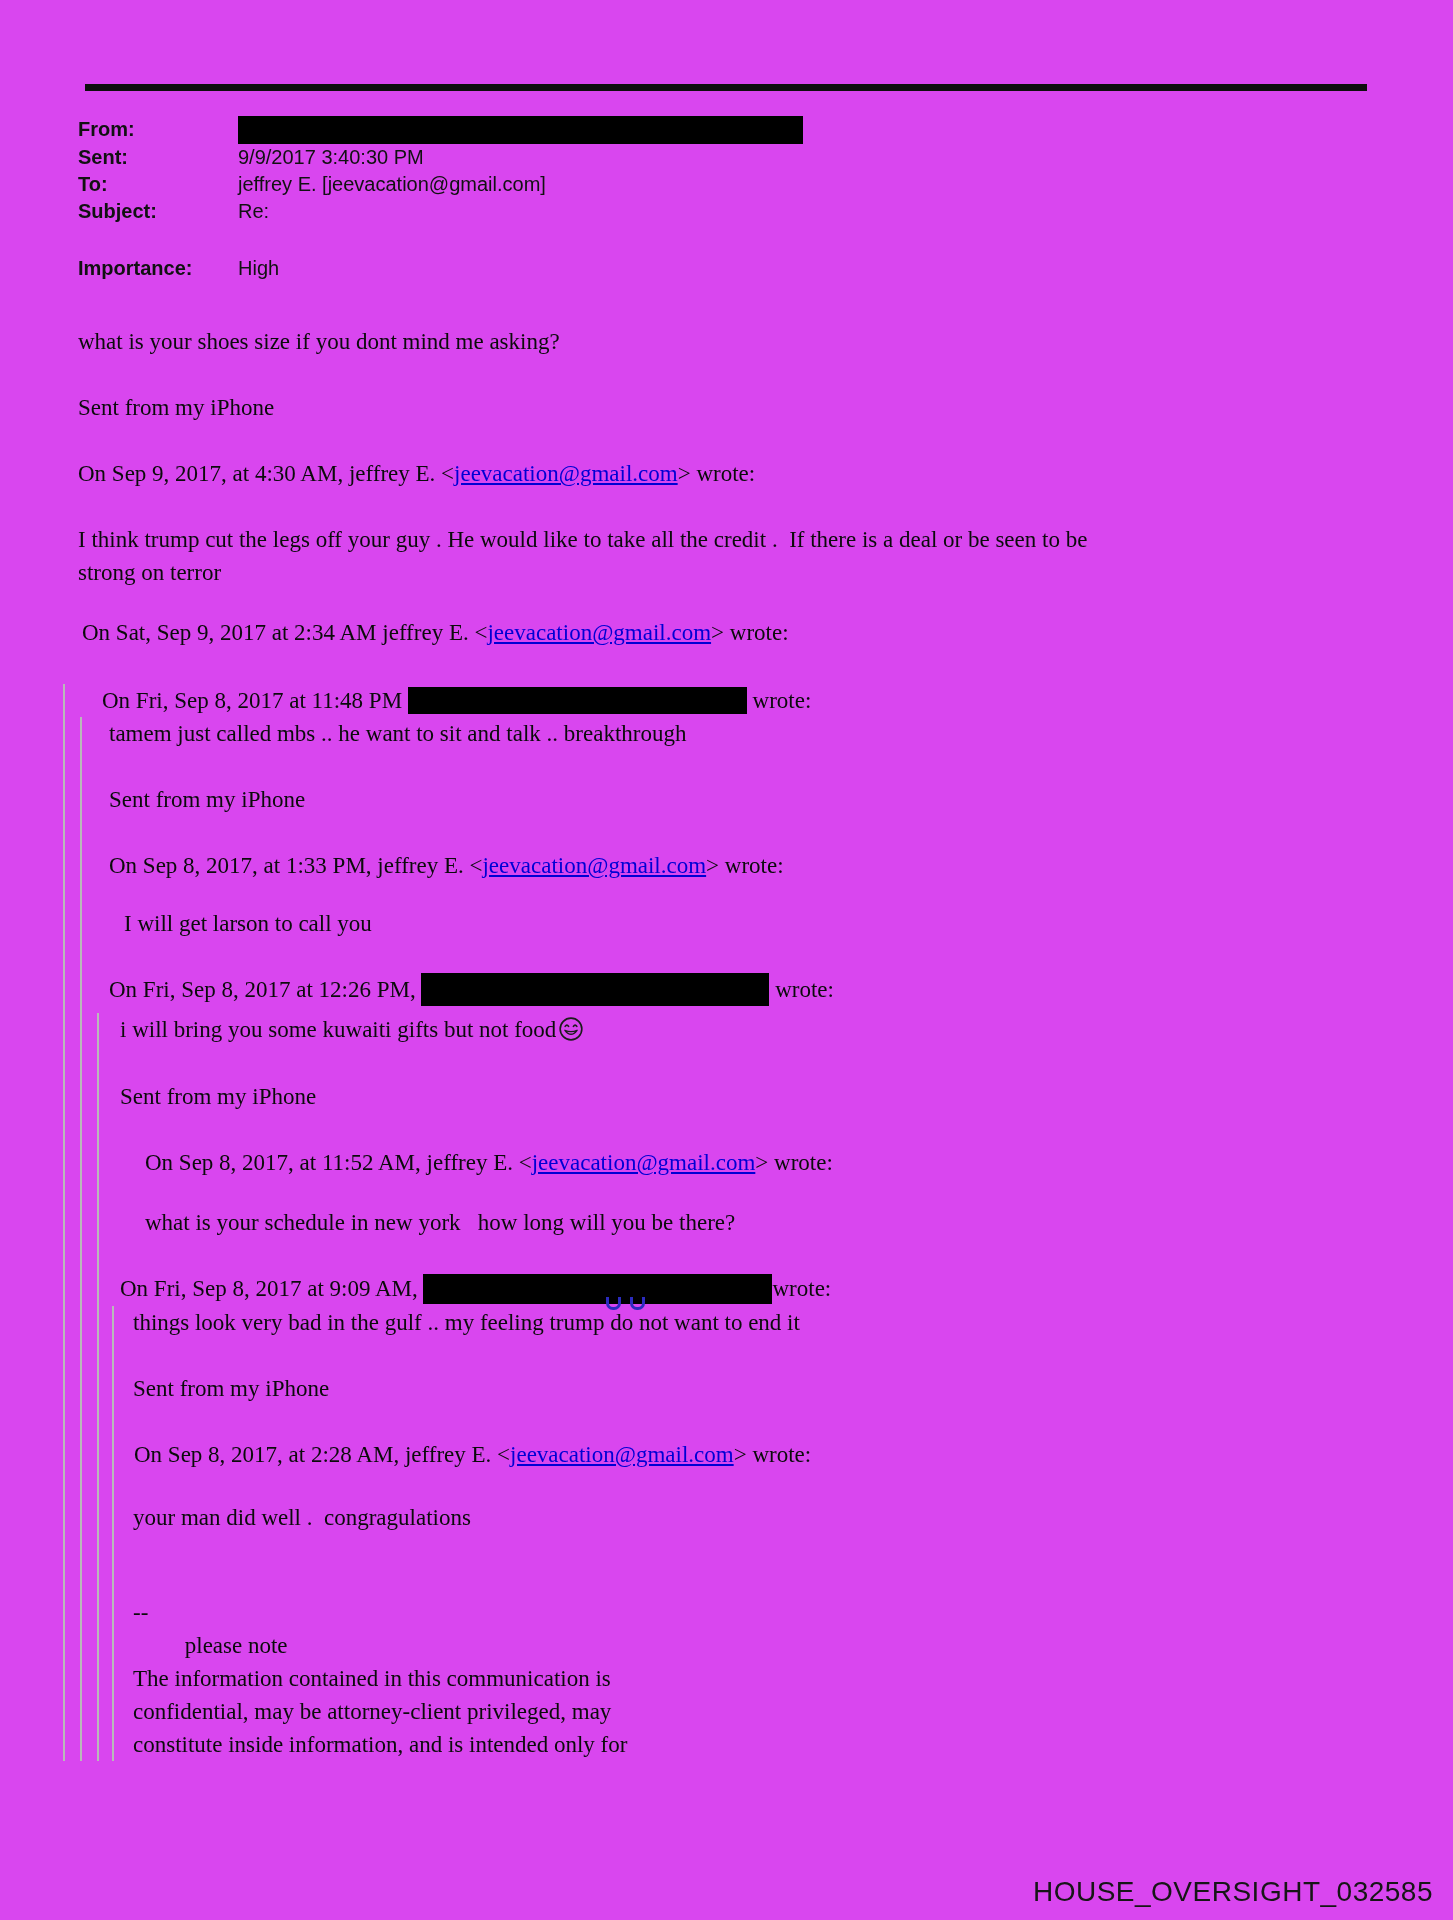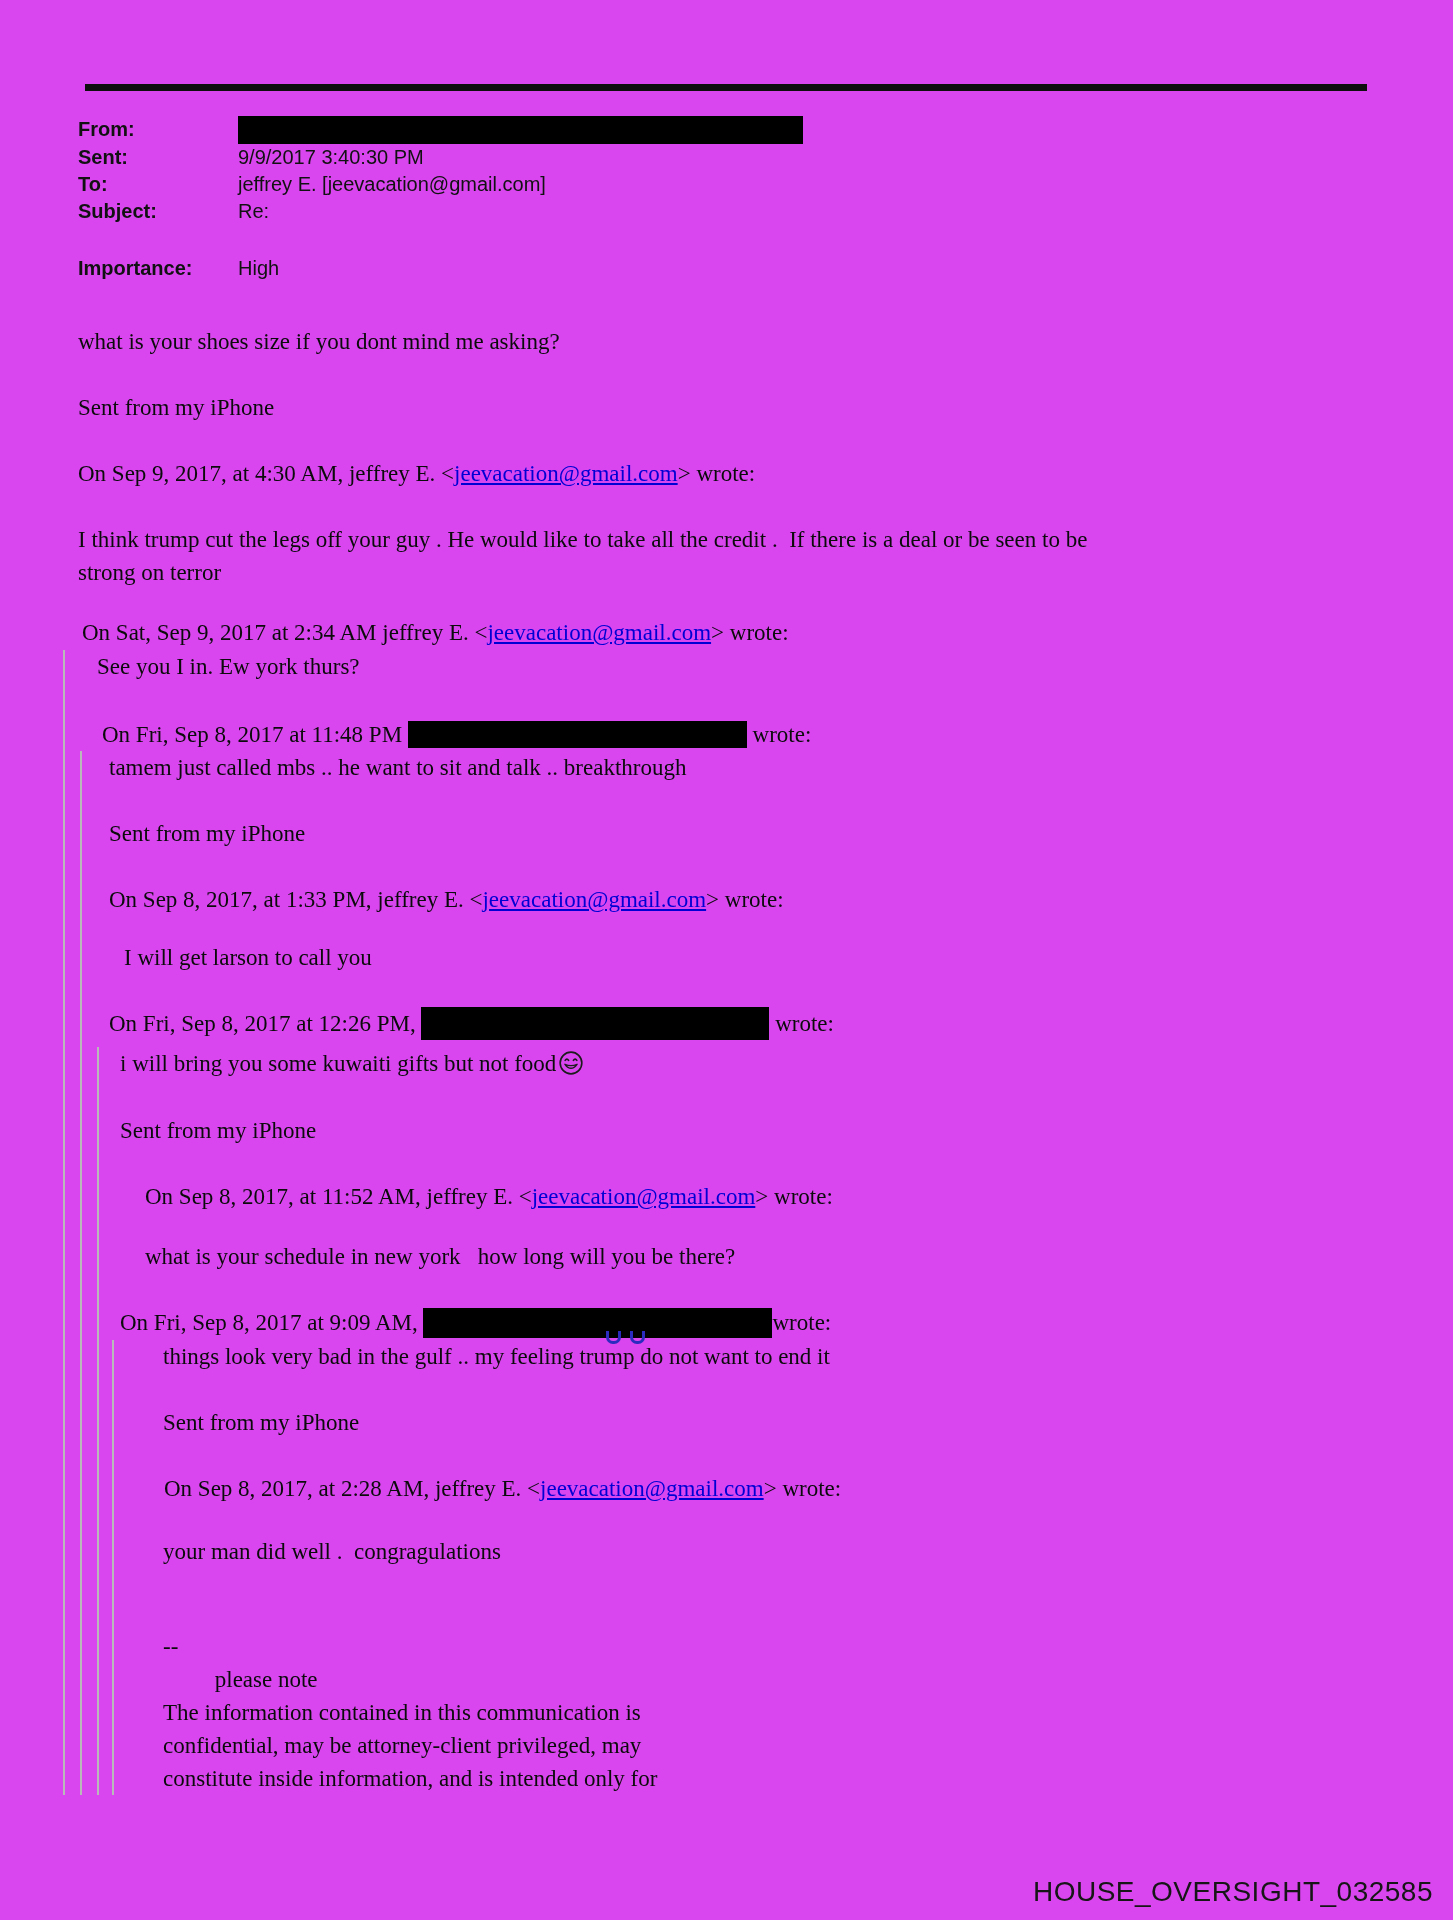--- a/index.html
+++ b/index.html
@@ -42,21 +42,21 @@
   .mt0{margin-top:0;} .mt1{margin-top:1px;} .mt5{margin-top:5px;}
   .mt25{margin-top:25px;} .mt27{margin-top:27px;} .mt30{margin-top:30px;}
   .mt33{margin-top:33px;} .mt34{margin-top:34px;} .mt35{margin-top:35px;}
   .mt62{margin-top:62px;}
 
   
   .q{border-left:2px solid #b9b9b9;}
   .q1{margin-left:63px;}
   .q2{margin-left:15px;}
   .q3{margin-left:15px;}
-  .q4{margin-left:13px;padding-left:30px;}
+  .q4{margin-left:13px;}
 
   
   .lnk{color:#0000d4;text-decoration:underline;cursor:pointer;}
 
   
   .bar{display:inline-block;background:#000;vertical-align:middle;position:relative;top:-2px;}
   .bar-1148{width:339px;height:27px;}
   .bar-1226{width:348px;height:33px;}
   .bar-909{width:349px;height:30px;}
   .peek{position:absolute;left:183px;bottom:-6px;display:flex;gap:9px;}
@@ -109,21 +109,20 @@
     <p class="t pl78 mt33">Sent from my iPhone</p>
 
     <p class="t pl78 mt33"><span>On Sep 9, 2017, at 4:30 AM, jeffrey E. &lt;</span><a class="lnk">jeevacation@gmail.com</a><span>&gt; wrote:</span></p>
 
     <p class="t pl78 mt33">I think trump cut the legs off your guy . He would like to take all the credit .  If there is a deal or be seen to be
 strong on terror</p>
 
     <p class="t pl82 mt27"><span>On Sat, Sep 9, 2017 at 2:34 AM jeffrey E. &lt;</span><a class="lnk">jeevacation@gmail.com</a><span>&gt; wrote:</span></p>
 
     <div class="q q1">
-      <p class="t pl32 mt1">See you I in. Ew york thurs?</p>
 
       <p class="t pl37 mt35"><span>On Fri, Sep 8, 2017 at 11:48 PM </span><span class="bar bar-1148"></span><span> wrote:</span></p>
 
       <div class="q q2">
         <p class="t pl27 mt0">tamem just called mbs .. he want to sit and talk .. breakthrough</p>
 
         <p class="t pl27 mt33">Sent from my iPhone</p>
 
         <p class="t pl27 mt33"><span>On Sep 8, 2017, at 1:33 PM, jeffrey E. &lt;</span><a class="lnk">jeevacation@gmail.com</a><span>&gt; wrote:</span></p>
 

